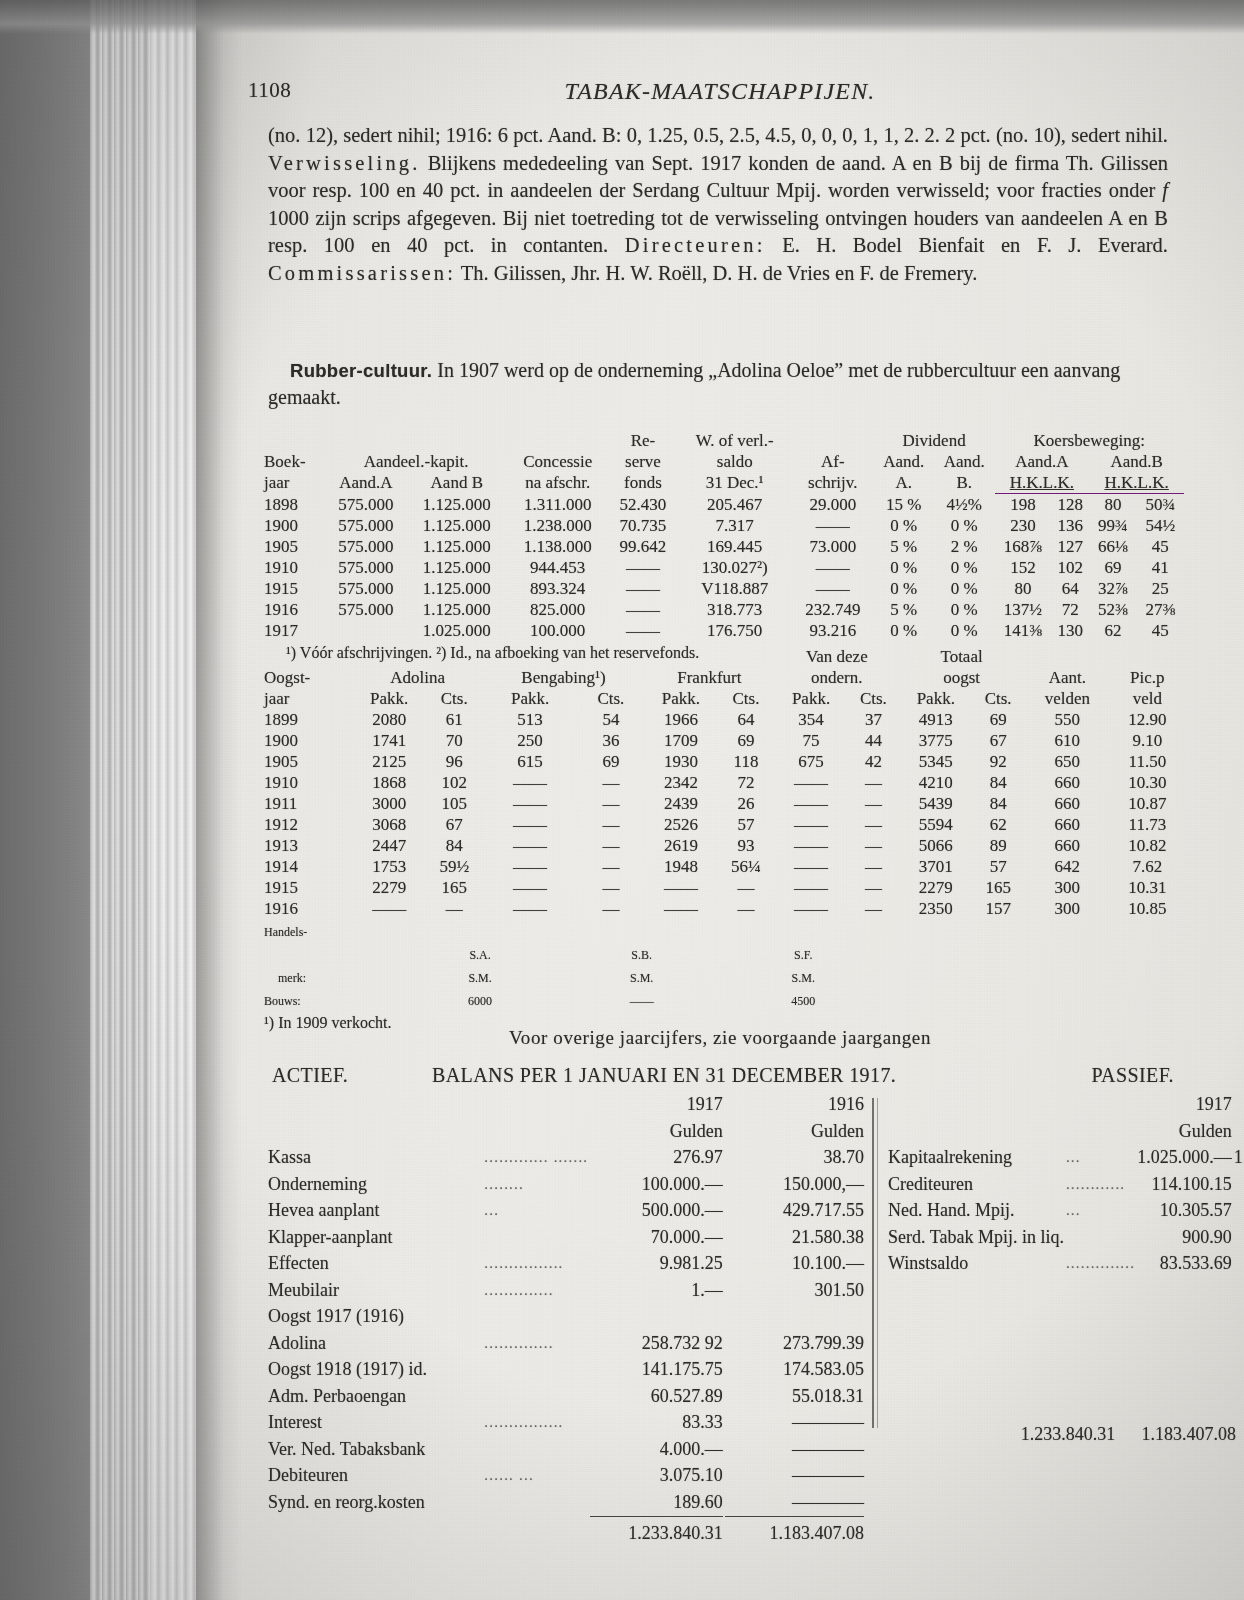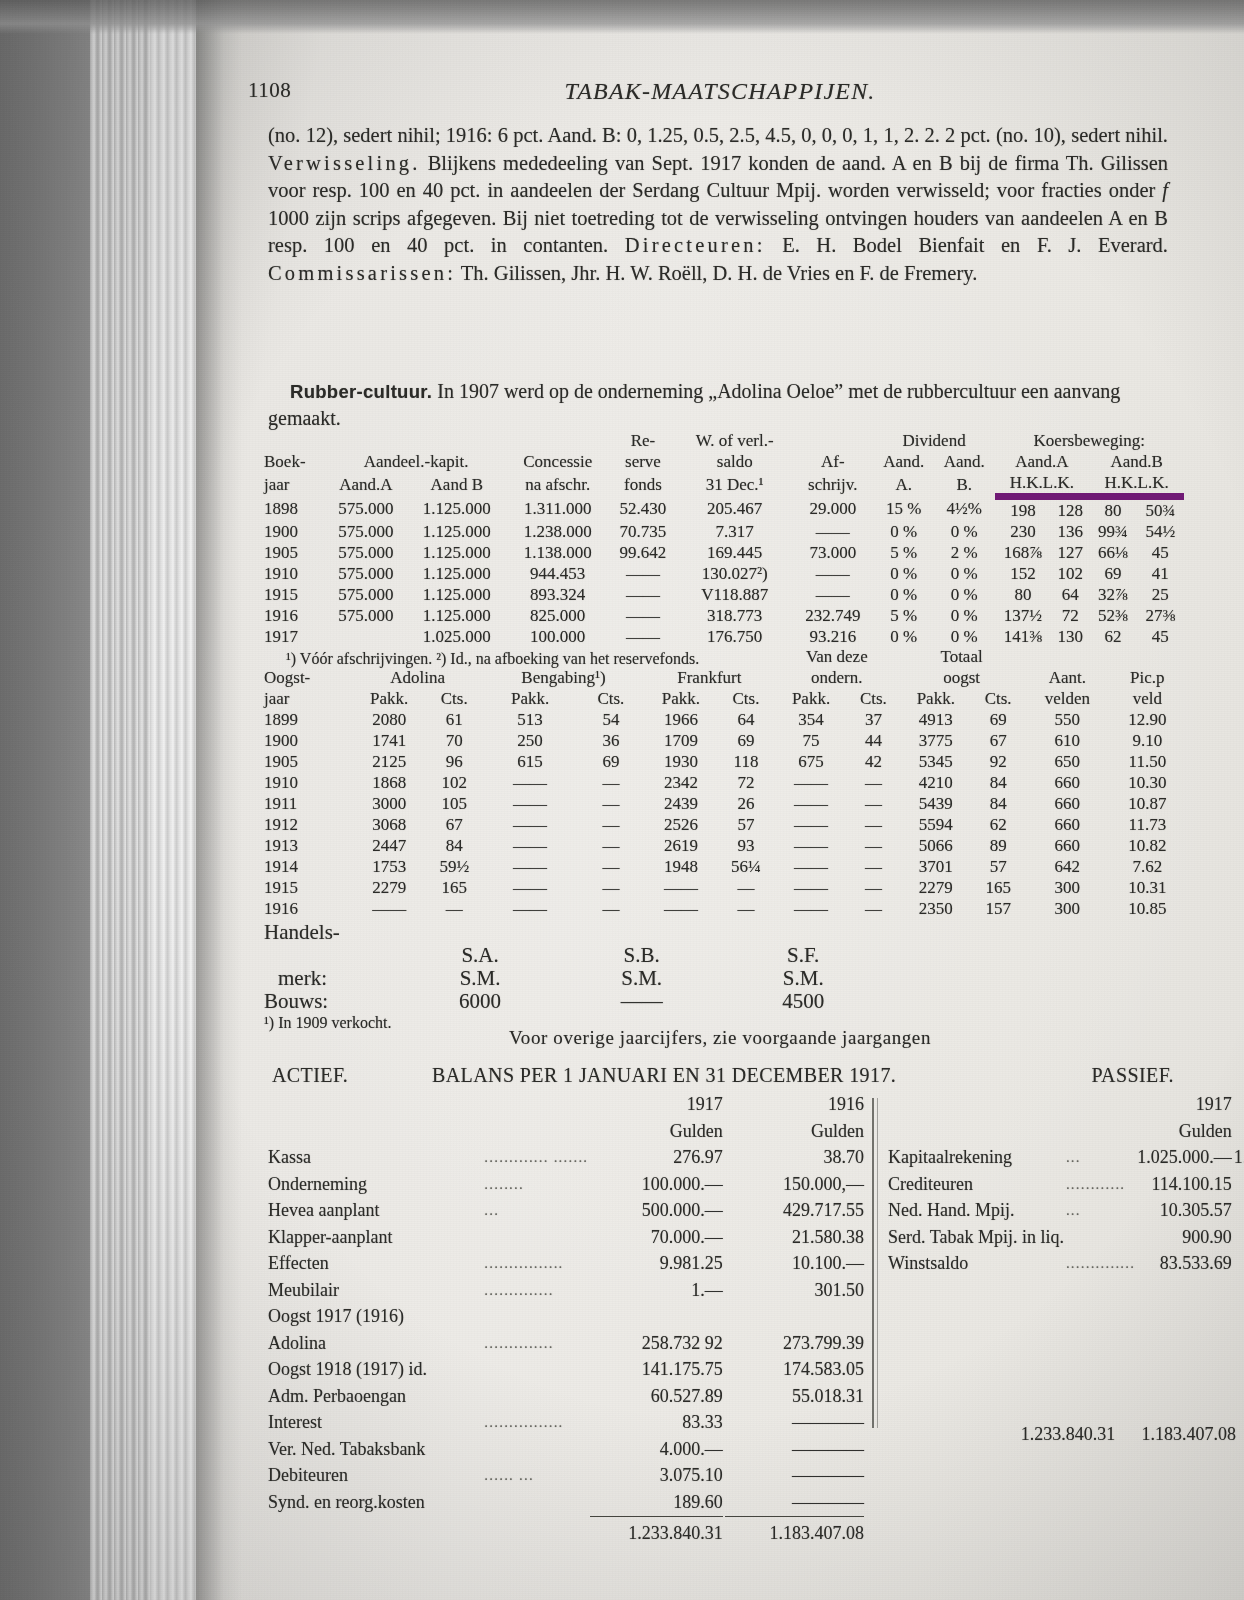--- a/index.html
+++ b/index.html
@@ -51,21 +51,21 @@
   .ital{font-style:italic;}
   .sans-b{font-family:"Liberation Sans",sans-serif;font-weight:bold;font-size:18.5px;letter-spacing:.3px;}
 
   
   table.t{border-collapse:collapse;font-size:17px;line-height:21px;}
   table.t td,table.t th{padding:0 0 0 0;white-space:nowrap;font-weight:normal;}
   table.t th{font-size:17px;}
   .ctr{text-align:center;}
   .rgt{text-align:right;}
   .lft{text-align:left;}
-  .u{border-bottom:7px solid #701a75;}
+  .u{border-bottom:1px solid #701a75;text-decoration:underline;}
 
   
   .bal{font-size:18px;line-height:24.5px;}
   .bal td{padding:0;white-space:nowrap;vertical-align:bottom;}
   .dots{color:#66665f;letter-spacing:1.2px;font-size:15px;}
   .rule{border-top:1px solid #45453f;}
   .vline{position:absolute;left:676px;top:1098px;width:2px;height:330px;
       background:#4a4a44;opacity:.75;}
   .vline2{position:absolute;left:681px;top:1098px;width:1px;height:330px;
       background:#4a4a44;opacity:.45;}
@@ -88,21 +88,21 @@
 
   <div class="hdr">
     <div class="folio">1108</div>
     <div class="runhead">TABAK-MAATSCHAPPIJEN.</div>
   </div>
 
   <div class="body-col" style="top:122px;">
     <p class="para"><span id="p1-runs"><span>(no. 12), sedert nihil; 1916: 6 pct.   Aand. B: 0, 1.25, 0.5, 2.5, 4.5, 0, 0, 0, 1, 1, 2. 2. 2 pct. (no. 10), sedert nihil. </span><span class="sp">Verwisseling.</span><span> Blijkens mededeeling van Sept. 1917 konden de aand. A en B bij de firma Th. Gilissen voor resp. 100 en 40 pct. in aandeelen der Serdang Cultuur Mpij. worden verwisseld; voor fracties onder </span><span class="ital">f</span><span> 1000 zijn scrips afgegeven.  Bij niet toetreding tot de verwisseling ontvingen houders van aandeelen A en B resp. 100 en 40 pct. in contanten. </span><span class="sp">Directeuren:</span><span> E. H. Bodel Bienfait en F. J. Everard. </span><span class="sp">Commissarissen:</span><span> Th. Gilissen, Jhr. H. W. Roëll, D. H. de Vries en F. de Fremery.</span></span></p>
   </div>
 
-  <div class="body-col" style="top:378px;">
+  <div class="body-col" style="top:357px;">
     <p class="para" style="font-size:20px;line-height:26px;text-align:left;">
       <span style="display:inline-block;width:22px"></span><span class="sans-b">Rubber-cultuur.</span>
       <span>In 1907 werd op de onderneming „Adolina Oeloe” met de rubbercultuur een aanvang gemaakt.</span>
     </p>
   </div>
 
   <div style="position:absolute;left:68px;top:430px;width:920px;">
     <table class="t" style="width:920px;">
       <thead>
         <tr>
@@ -439,21 +439,21 @@
             <td class="ctr">——</td>
             <td class="ctr">—</td>
             <td class="ctr">2350</td>
             <td class="ctr">157</td>
             <td class="ctr">300</td>
             <td class="ctr">10.85</td>
           </tr>
         </tbody>
     </table>
 
-    <table class="t" style="font-size:21px;line-height:23px;margin-top:2px;width:620px;">
+    <table class="t" style="font-size:12px;line-height:23px;margin-top:2px;width:620px;">
       <tbody>
           <tr>
         <td class="lft" style="width:120px">Handels-</td>
         <td colspan="3"></td>
       </tr>
       <tr>
         <td></td>
         <td class="ctr">S.A.</td>
         <td class="ctr">S.B.</td>
         <td class="ctr">S.F.</td>

